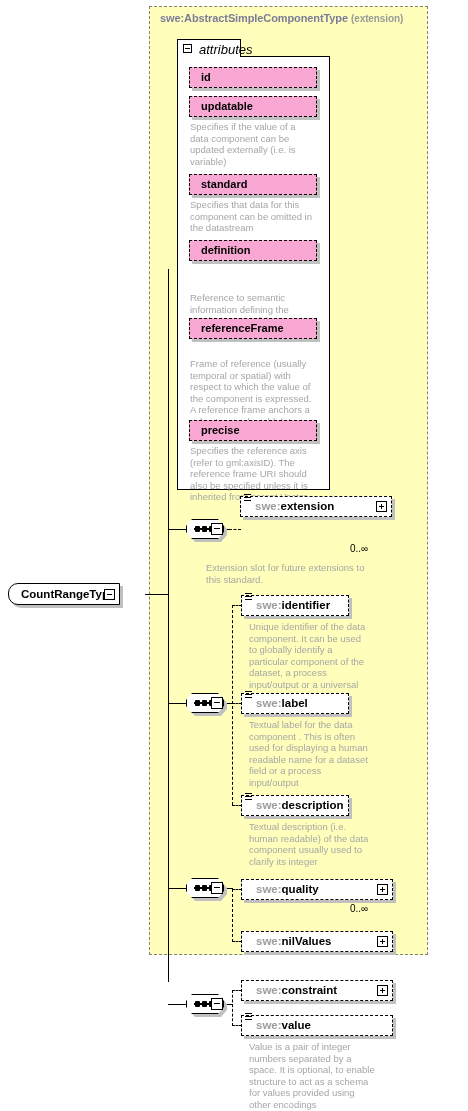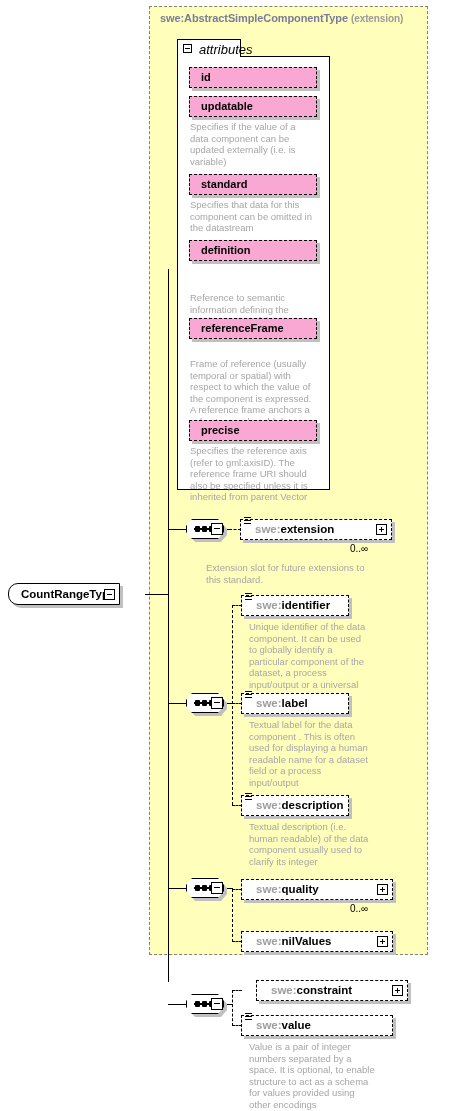--- a/index.html
+++ b/index.html
@@ -349,21 +349,21 @@
   <span class="oct"></span>
   <span class="bar"></span>
   <span class="dot d1"></span>
     <span class="dot d2"></span>
     <span class="dot d3"></span>
 </div>
 <div class="abs hline" style="left:224px; top:529px; width:6px;"></div>
 <div class="abs seqtoggle" style="left:211px; top:523px;"></div>
 <div class="abs hdash" style="left:229px; top:529px; width:12px;"></div>
 
-<div class="abs elembox" style="left:240px; top:519px; width:152px;">
+<div class="abs elembox" style="left:240px; top:496px; width:152px;">
   <span class="docglyph">
       <i></i>
       <i></i>
       <i></i>
     </span>
   <span class="nm"><span class="pfx">swe:</span><span>extension</span></span>
   <span class="plusbox"></span>
 </div>
 <div class="abs card" style="left:350px; top:543px;">0..∞</div>
 <div class="abs doc" style="left:206px; top:562px; width:160px; text-align:left;">Extension slot for future extensions to this standard.</div>
@@ -452,21 +452,21 @@
     <span class="dot d2"></span>
     <span class="dot d3"></span>
 </div>
 <div class="abs hline" style="left:224px; top:1004px; width:6px;"></div>
 <div class="abs seqtoggle" style="left:211px; top:998px;"></div>
 <div class="abs vdash" style="left:232px; top:990px; height:36px;"></div>
 <div class="abs hdash" style="left:229px; top:1004px; width:4px;"></div>
 <div class="abs hdash" style="left:232px; top:990px; width:10px;"></div>
 <div class="abs hdash" style="left:232px; top:1025px; width:10px;"></div>
 
-<div class="abs elembox" style="left:256px; top:980px; width:152px;">
+<div class="abs elembox" style="left:241px; top:980px; width:152px;">
   <span class="nm"><span class="pfx">swe:</span><span>constraint</span></span>
   <span class="plusbox"></span>
 </div>
 
 <div class="abs elembox" style="left:241px; top:1015px; width:152px;">
   <span class="docglyph">
       <i></i>
       <i></i>
       <i></i>
     </span>

